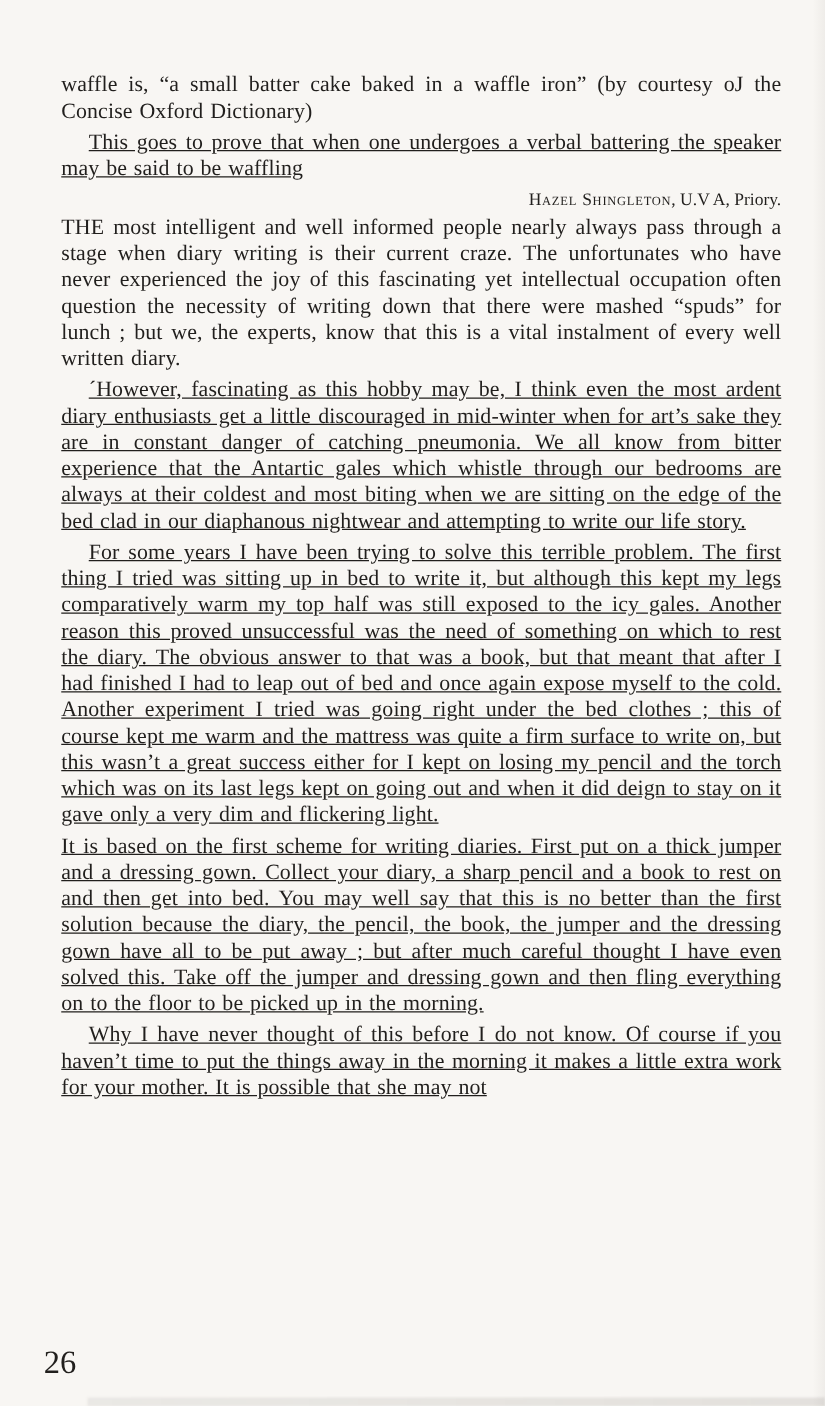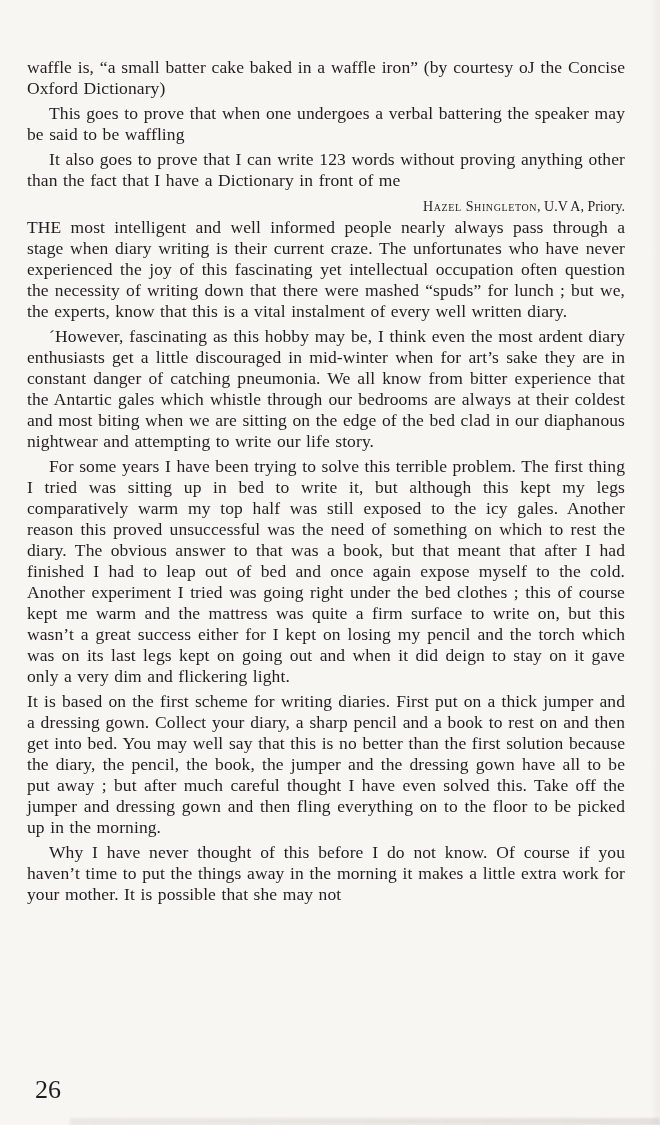--- a/index.html
+++ b/index.html
@@ -28,31 +28,31 @@
   .scan-shade-right {
     position: absolute;
     top: 0; right: 0; bottom: 0;
     width: 10px;
     background: linear-gradient(to left, rgba(130,125,118,0.08), rgba(130,125,118,0));
   }
   .page {
     position: absolute;
     top: 0; left: 0;
     width: 660px; height: 1125px;
-    padding: 57px 35px 0 27px;
+    padding: 57px 35px 0 49px;
   }
   .para {
     margin: 0;
     font-size: 17.5px;
     line-height: 21px;
     text-align: justify;
     letter-spacing: 0.1px;
     word-spacing: 1px;
   }
-  .para + .para { margin-top: 4px; }
+  .para + .para { margin-top: 4px; text-decoration: underline; }
   .para.indent { text-indent: 22px; }
   .para.force-justify { text-align-last: justify; }
   .signature {
     margin-top: 5px;
     font-size: 14px;
     line-height: 21px;
     text-align: right;
   }
   .signature .smallcaps {
     font-variant: small-caps;
@@ -78,21 +78,20 @@
   }
 </style>
 </head>
 <body>
 
 <div class="page">
 
   <section>
     <p class="para">waffle is, “a small batter cake baked in a waffle iron” (by courtesy oJ the Concise Oxford Dictionary)</p>
     <p class="para indent">This goes to prove that when one undergoes a verbal battering the speaker may be said to be waffling</p>
-    <p class="para indent">It also goes to prove that I can write 123 words without proving anything other than the fact that I have a Dictionary in front of me</p>
 
     <div class="signature">
       <span class="smallcaps">Hazel Shingleton</span><span>, U.V A, Priory.</span>
     </div>
   </section>
 
   <section>
 
     <p class="para">THE most intelligent and well informed people nearly always pass through a stage when diary writing is their current craze.  The unfortunates who have never experienced the joy of this fascinating yet intellectual occupation often question the necessity of writing down that there were mashed “spuds” for lunch ;  but we, the experts, know that this is a vital instalment of every well written diary.</p>
     <p class="para indent">´However, fascinating as this hobby may be, I think even the most ardent diary enthusiasts get a little discouraged in mid-winter when for art’s sake they are in constant danger of catching pneumonia. We all know from bitter experience that the Antartic gales which whistle through our bedrooms are always at their coldest and most biting when we are sitting on the edge of the bed clad in our diaphanous nightwear and attempting to write our life story.</p>

